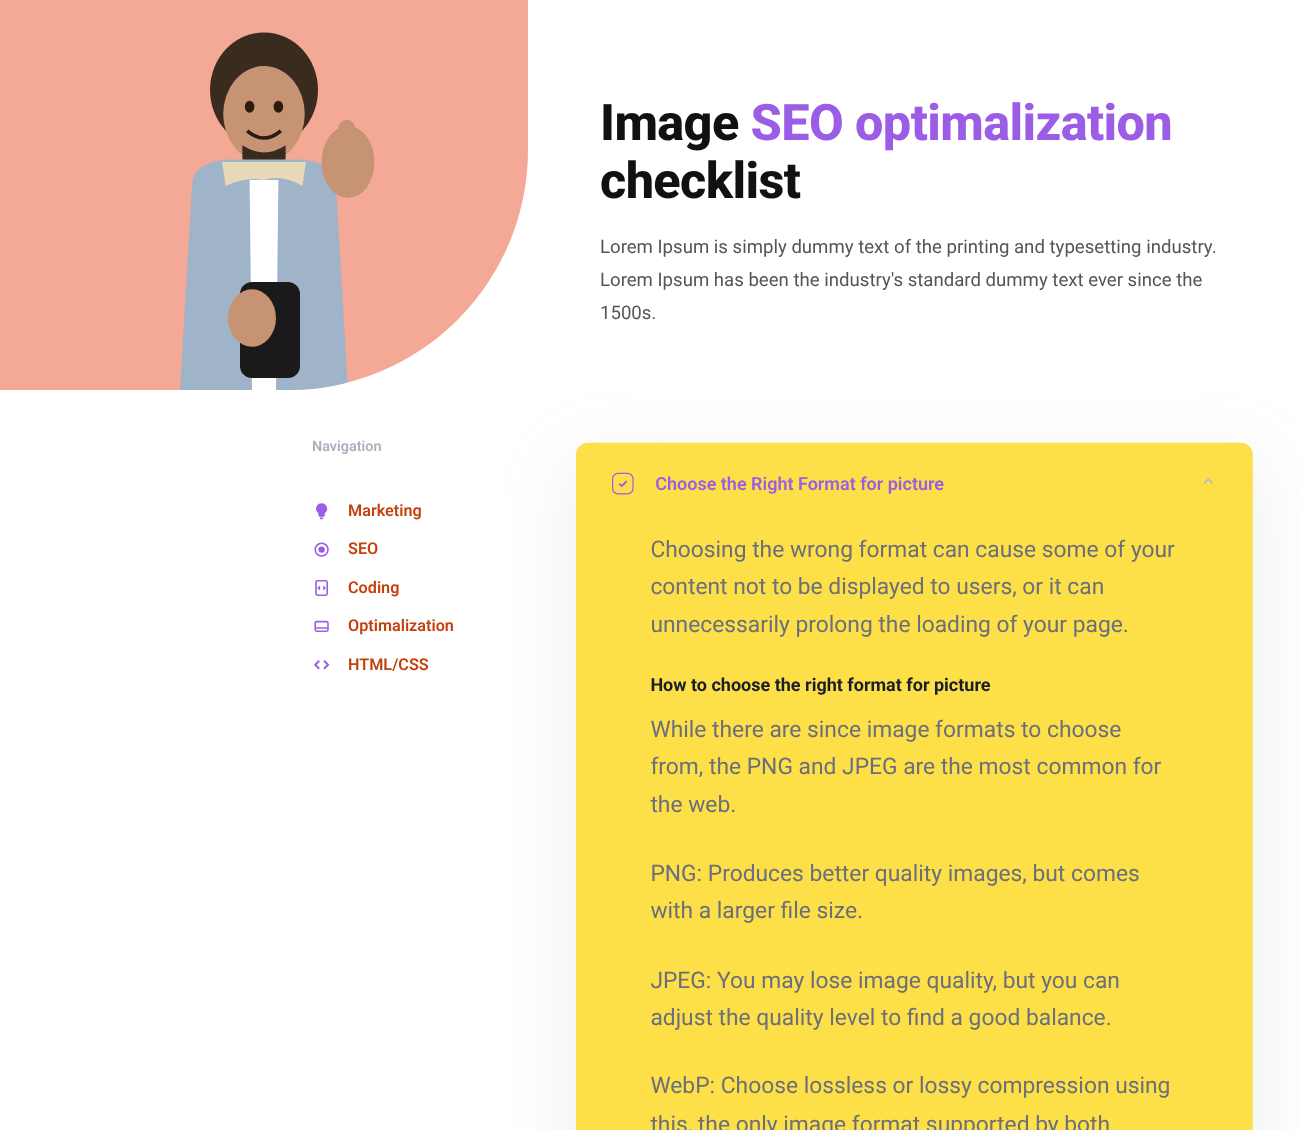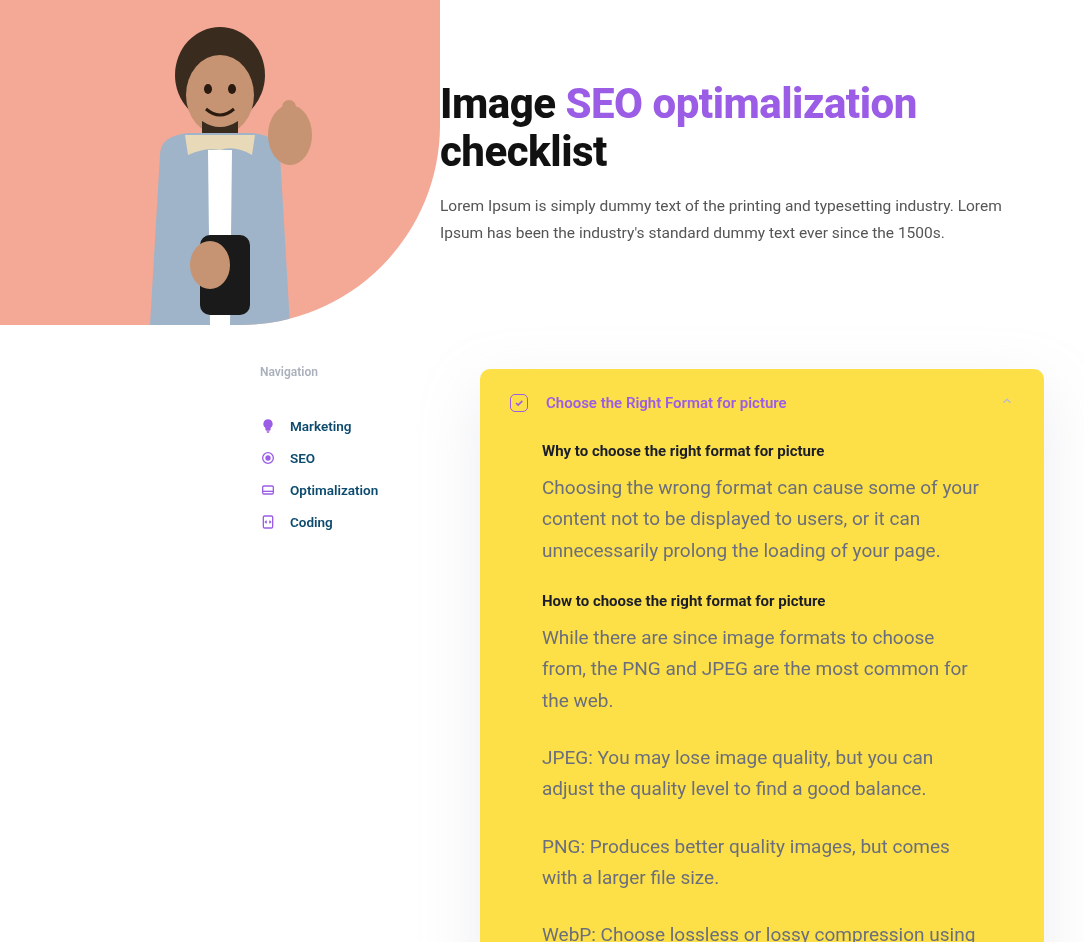--- a/index.html
+++ b/index.html
@@ -4,20 +4,21 @@
 <style>
 * { box-sizing: border-box; margin: 0; padding: 0; }
 body {
   font-family: -apple-system, BlinkMacSystemFont, "Segoe UI", Roboto, sans-serif;
   background: #fff;
   color: #1a1a1a;
   width: 1084px;
 }
 .hero {
   display: flex;
+  gap: 60px;
   padding: 0 0 40px 0;
 }
 .hero-image {
   width: 440px;
   height: 325px;
   background: #F4A896;
   border-radius: 0 0 200px 0;
   position: relative;
   overflow: hidden;
   flex-shrink: 0;
@@ -67,21 +68,21 @@
   margin-bottom: 31px;
 }
 .nav-list { list-style: none; }
 .nav-item {
   display: flex;
   align-items: center;
   gap: 14px;
   padding: 8px 0;
   font-size: 13.5px;
   font-weight: 600;
-  color: #0c4a6e;
+  color: #c2410c;
   cursor: pointer;
 }
 .nav-icon {
   width: 16px;
   height: 16px;
   display: flex;
   align-items: center;
   justify-content: center;
   color: #9B5DE5;
   flex-shrink: 0;
@@ -204,60 +205,67 @@
           <svg width="16" height="16" viewBox="0 0 24 24" fill="none" stroke="currentColor" stroke-width="2">
               <circle cx="12" cy="12" r="8"></circle>
               <circle cx="12" cy="12" r="3" fill="currentColor"></circle>
             </svg>
         </span>
         <span>SEO</span>
       </li>
       <li class="nav-item">
         <span class="nav-icon">
           <svg width="16" height="16" viewBox="0 0 24 24" fill="none" stroke="currentColor" stroke-width="2">
+              <rect x="5" y="3" width="14" height="18" rx="2"></rect>
+              <path d="M10 10l-2 2 2 2M14 10l2 2-2 2"></path>
+            </svg>
+        </span>
+        <span>Coding</span>
+      </li>
+      <li class="nav-item">
+        <span class="nav-icon">
+          <svg width="16" height="16" viewBox="0 0 24 24" fill="none" stroke="currentColor" stroke-width="2">
               <rect x="4" y="6" width="16" height="12" rx="2"></rect>
               <path d="M4 14h16"></path>
             </svg>
         </span>
         <span>Optimalization</span>
       </li>
       <li class="nav-item">
         <span class="nav-icon">
-          <svg width="16" height="16" viewBox="0 0 24 24" fill="none" stroke="currentColor" stroke-width="2">
-              <rect x="5" y="3" width="14" height="18" rx="2"></rect>
-              <path d="M10 10l-2 2 2 2M14 10l2 2-2 2"></path>
-            </svg>
-        </span>
-        <span>Coding</span>
+          <svg width="16" height="16" viewBox="0 0 24 24" fill="none" stroke="currentColor" stroke-width="2.5">
+              <path d="M9 7l-5 5 5 5M15 7l5 5-5 5"></path>
+            </svg>
+        </span>
+        <span>HTML/CSS</span>
       </li>
     </ul>
   </aside>
 
   <div class="content">
     <div class="card">
       <div class="card-header">
         <span class="check-sq">
           <svg width="10" height="10" viewBox="0 0 24 24" fill="none" stroke="currentColor" stroke-width="4">
               <path d="M5 12l5 5L20 7"></path>
             </svg>
         </span>
         <span class="card-title">Choose the Right Format for picture</span>
         <span class="chevron">
           <svg width="14" height="14" viewBox="0 0 24 24" fill="none" stroke="currentColor" stroke-width="2.5">
               <path d="M6 15l6-6 6 6"></path>
             </svg>
         </span>
       </div>
       <div class="card-body">
-        <div class="sect-title">Why to choose the right format for picture</div>
         <div class="sect-text">Choosing the wrong format can cause some of your content not to be displayed to users, or it can unnecessarily prolong the loading of your page.</div>
         <div class="sect-title">How to choose the right format for picture</div>
         <div class="sect-text">While there are since image formats to choose from, the PNG and JPEG are the most common for the web.</div>
+        <div class="sect-text">PNG: Produces better quality images, but comes with a larger file size.</div>
         <div class="sect-text">JPEG: You may lose image quality, but you can adjust the quality level to find a good balance.</div>
-        <div class="sect-text">PNG: Produces better quality images, but comes with a larger file size.</div>
         <div class="sect-text">WebP: Choose lossless or lossy compression using this, the only image format supported by both Chrome and Firefox.</div>
       </div>
       <div class="card-footer">
         <span class="checked-label">Checked</span>
         <span class="check-sq">
           <svg width="10" height="10" viewBox="0 0 24 24" fill="none" stroke="currentColor" stroke-width="4">
               <path d="M5 12l5 5L20 7"></path>
             </svg>
         </span>
       </div>

